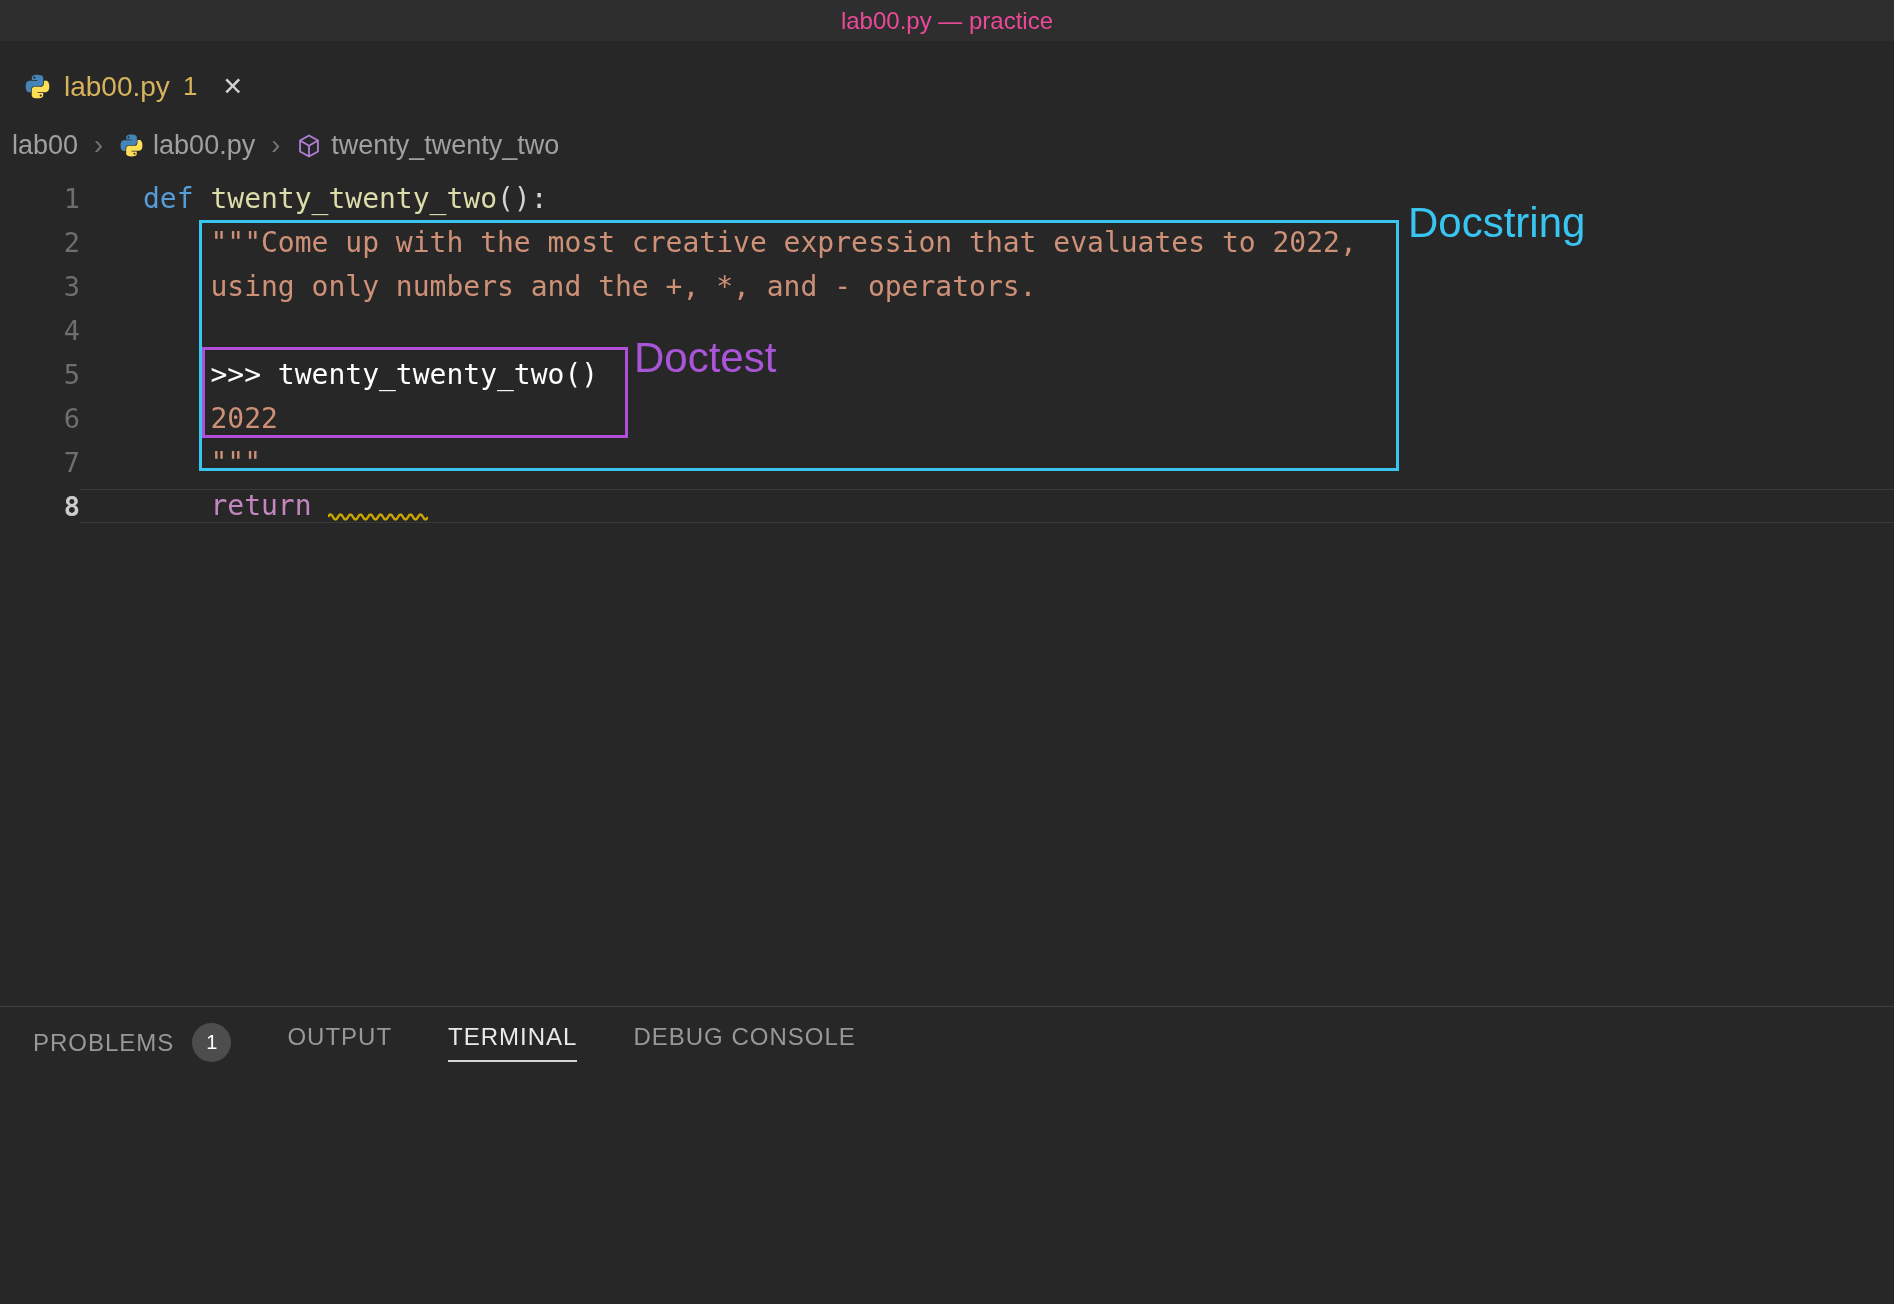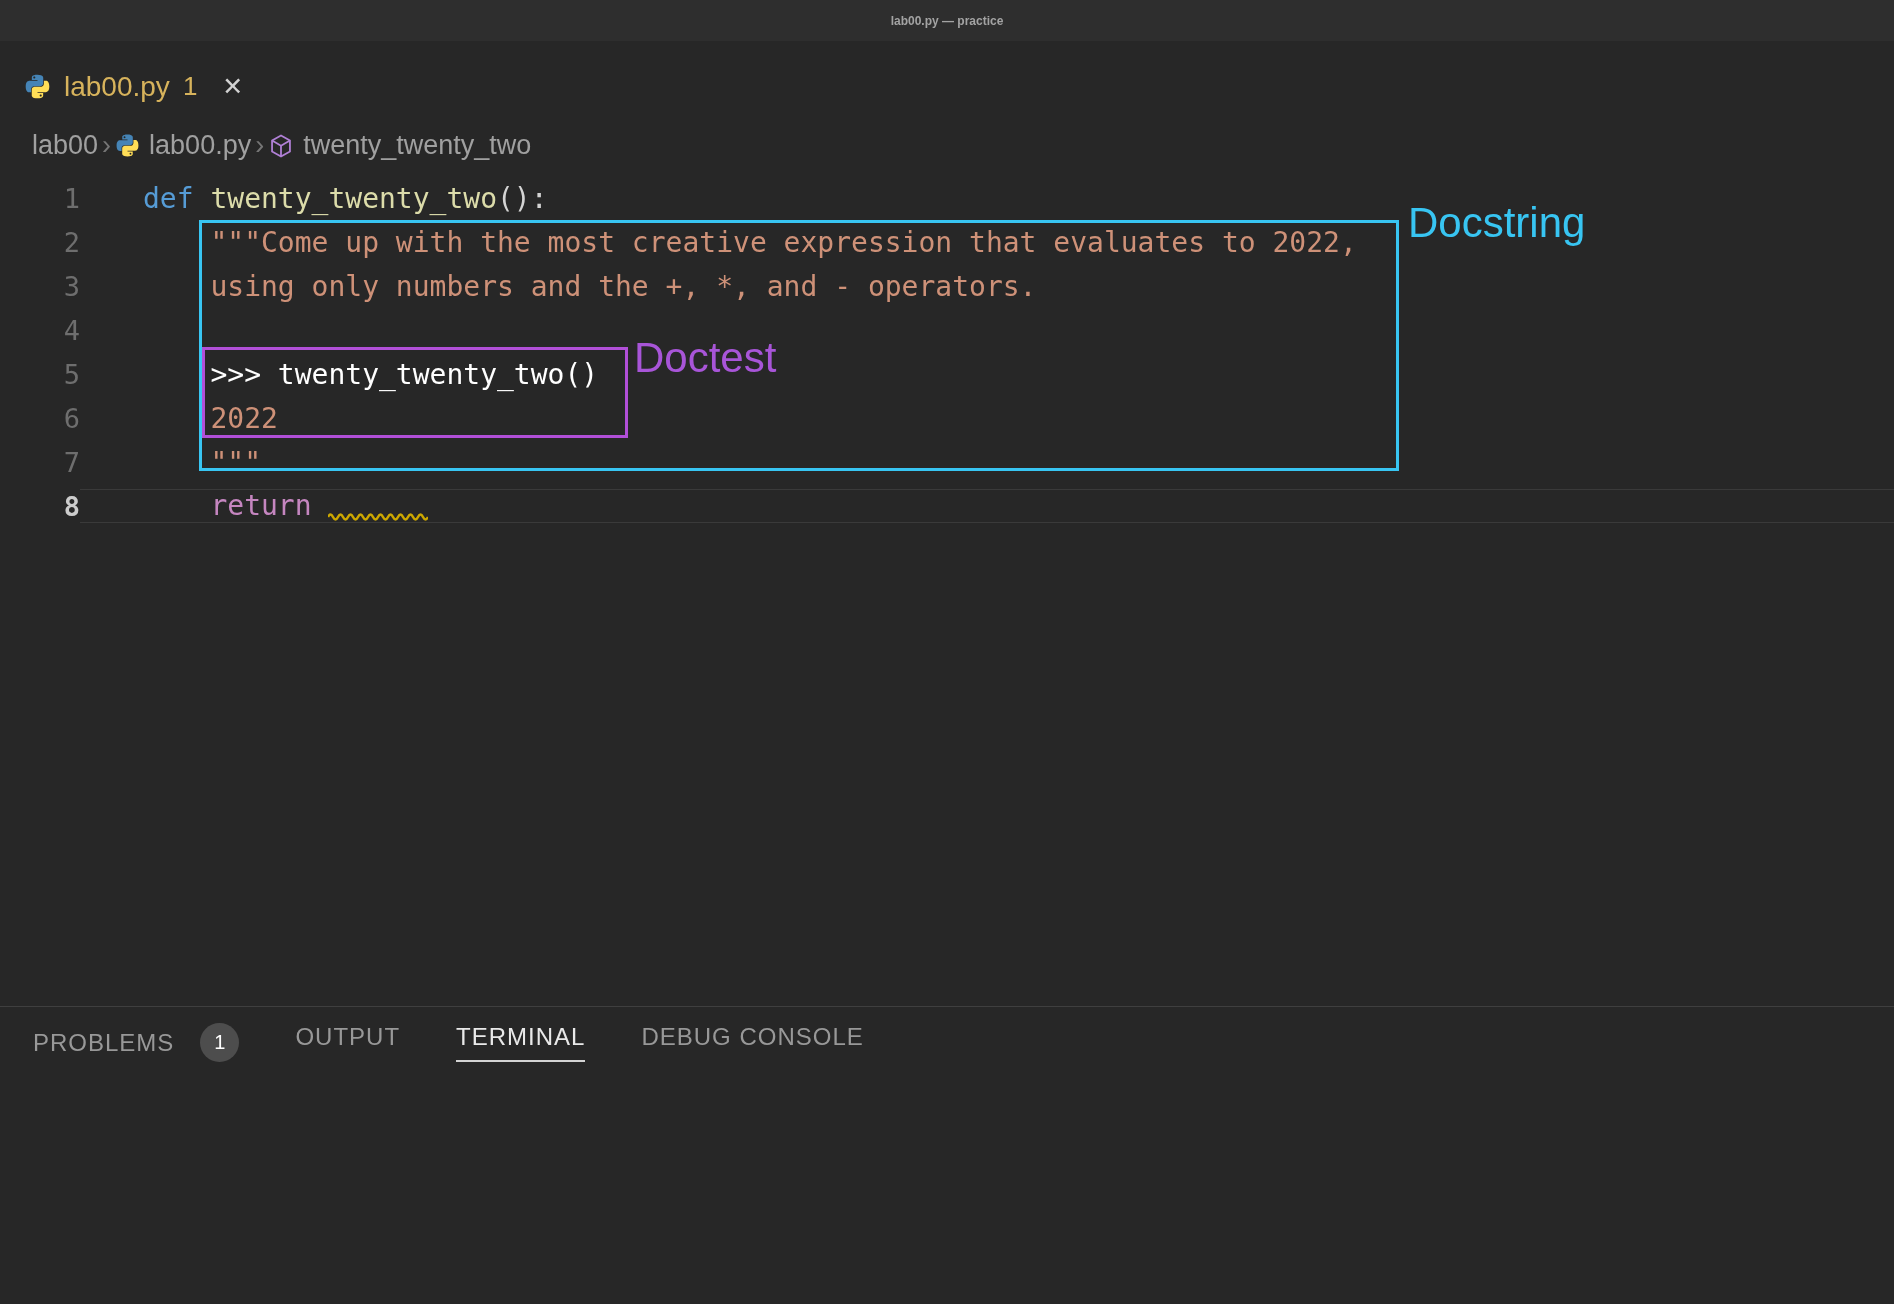--- a/index.html
+++ b/index.html
@@ -5,31 +5,31 @@
   html{background:#272727}
   *{margin:0;padding:0;box-sizing:border-box}
   body{
     width:1894px;height:1304px;position:relative;overflow:hidden;
     background:#272727;color:#d4d4d4;
     font-family:"Liberation Sans",sans-serif;
   }
   
   .titlebar{position:absolute;top:0;left:0;right:0;height:41px;background:#2e2e2e;
     display:flex;align-items:center;justify-content:center}
-  .titlebar .title{font-size:12px;color:#a3a3a3;font-weight:700}
+  .titlebar .title{font-size:24px;color:#ec4899;font-weight:400}
   
   .tabstrip{position:absolute;top:41px;left:0;right:0;height:74px;display:flex;align-items:flex-end}
   .tab{height:57px;display:flex;align-items:center;padding:0 24px;gap:13px;background:#272727;cursor:pointer}
   .icon-py{width:27px;height:27px;display:block}
   .tab-label{font-size:28px}
   .tab-badge{font-size:26px}
   .tab-close{font-size:25px;color:#d2d2d2;margin-left:12px}
   
   .breadcrumb{position:absolute;top:115px;left:0;right:0;height:61px;display:flex;align-items:center;
-    padding-left:32px;gap:1px;font-size:27px;color:#a0a0a0}
+    padding-left:12px;gap:13px;font-size:27px;color:#a0a0a0}
   .bc-item{display:flex;align-items:center;gap:9px}
   .bc-sep{color:#767676;font-size:27px;padding:0 3px}
   .icon-cube{width:26px;height:26px;display:block}
   .breadcrumb .icon-py{width:25px;height:25px}
   
   .editor{position:absolute;top:176px;left:0;right:0;height:830px}
   .code-line{display:flex;height:44px;align-items:center;
     font-family:"DejaVu Sans Mono","Liberation Mono",monospace;font-size:28px;white-space:pre}
   .gutter{flex:none;width:80px;text-align:right;color:#6e6e6e;font-size:27px;
     font-family:"DejaVu Sans Mono","Liberation Mono",monospace}
@@ -40,21 +40,21 @@
   
   .anno-box{position:absolute;border:3px solid;pointer-events:none}
   #docstring-box{left:199px;top:44px;width:1200px;height:251px}
   #doctest-box{left:202px;top:171px;width:426px;height:91px}
   .anno-label{position:absolute;font-size:42px;pointer-events:none}
   #docstring-label{left:1408px;top:23px}
   #doctest-label{left:634px;top:158px}
   
   .panel{position:absolute;top:1006px;left:0;right:0;bottom:0;border-top:1px solid #3f3f3f}
   .panel-tabs{display:flex;align-items:flex-start;padding:16px 0 0 33px;gap:56px}
-  .panel-tab{display:flex;align-items:center;gap:26px;font-size:24px;letter-spacing:1px;
+  .panel-tab{display:flex;align-items:center;gap:18px;font-size:24px;letter-spacing:1px;
     color:#989898;padding-bottom:9px;border-bottom:2px solid transparent;cursor:pointer}
   .panel-tab.active{color:#e9e9e9;border-bottom-color:#d4d4d4}
   .badge{width:39px;height:39px;border-radius:50%;background:#4d4d4d;color:#ffffff;
     font-size:20px;letter-spacing:0;display:flex;align-items:center;justify-content:center}
   .terminal{margin-top:24px;padding-left:33px;color:#d8d8d8;
     font-family:"DejaVu Sans Mono","Liberation Mono",monospace;font-size:28px;line-height:34px}
   .term-line{white-space:pre;height:34px}
   .term-cursor{display:inline-block;width:17px;height:30px;background:#cfcfcf;vertical-align:-6px}
 </style>
 </head>

